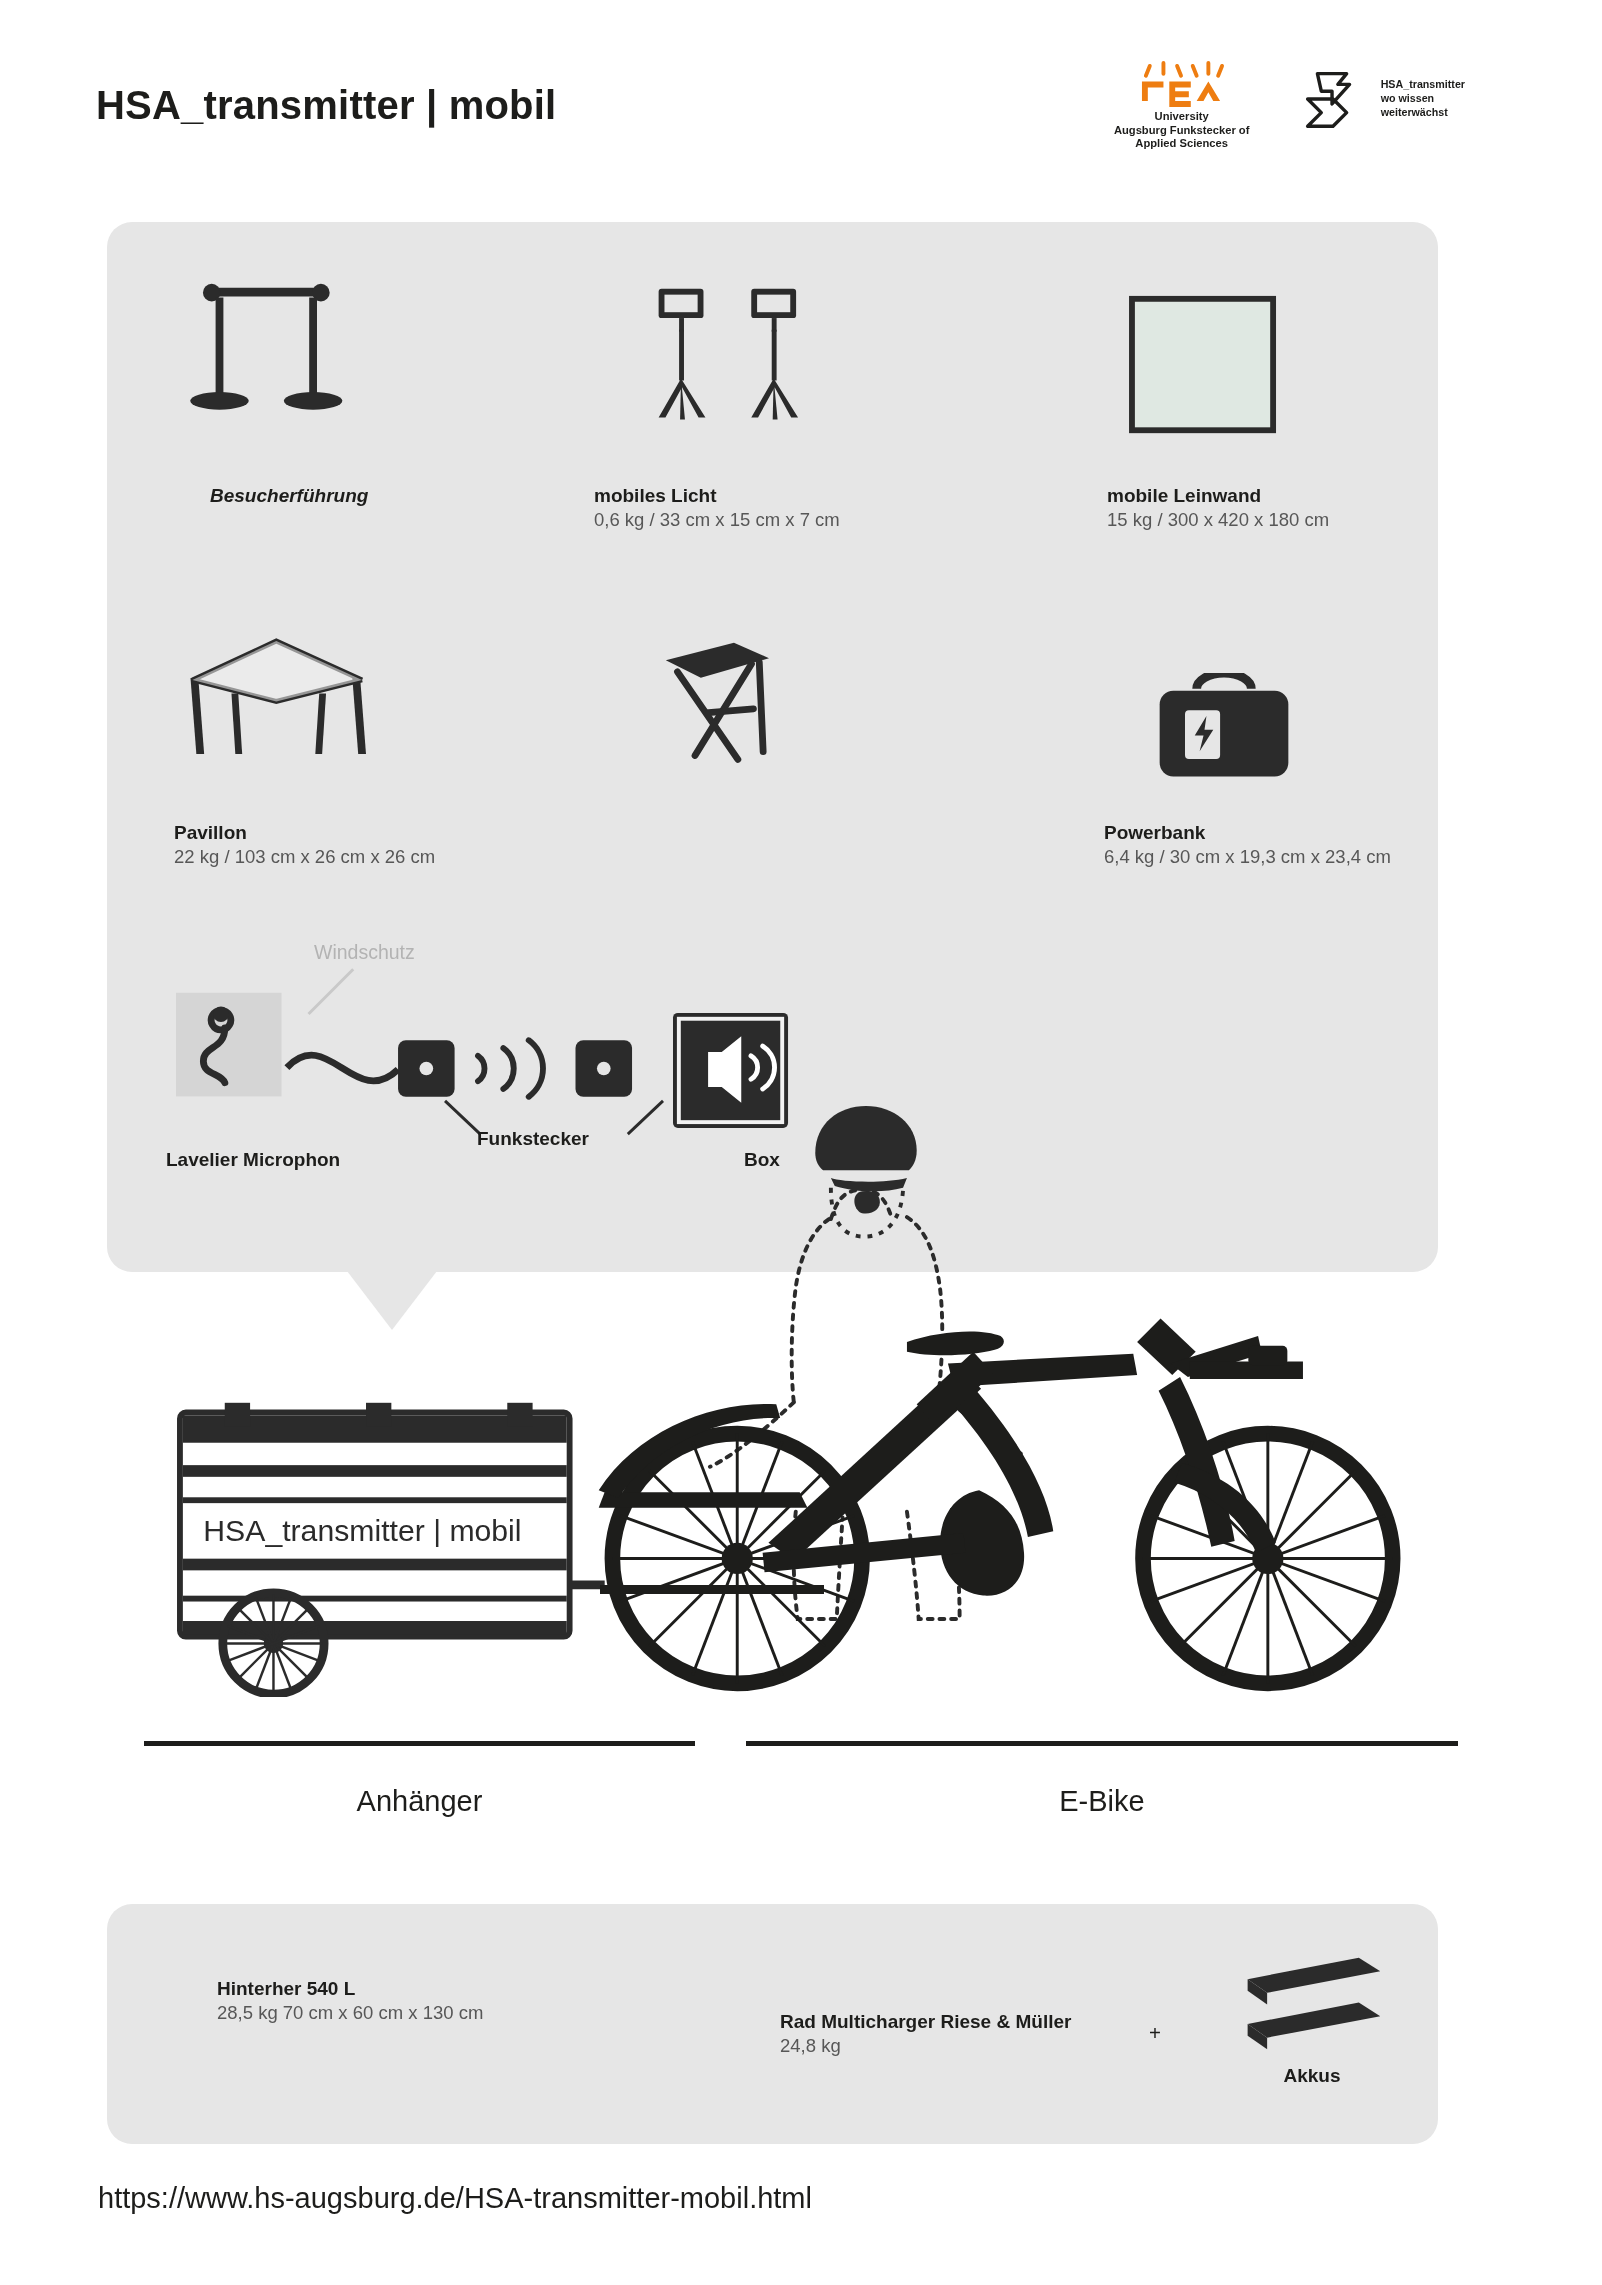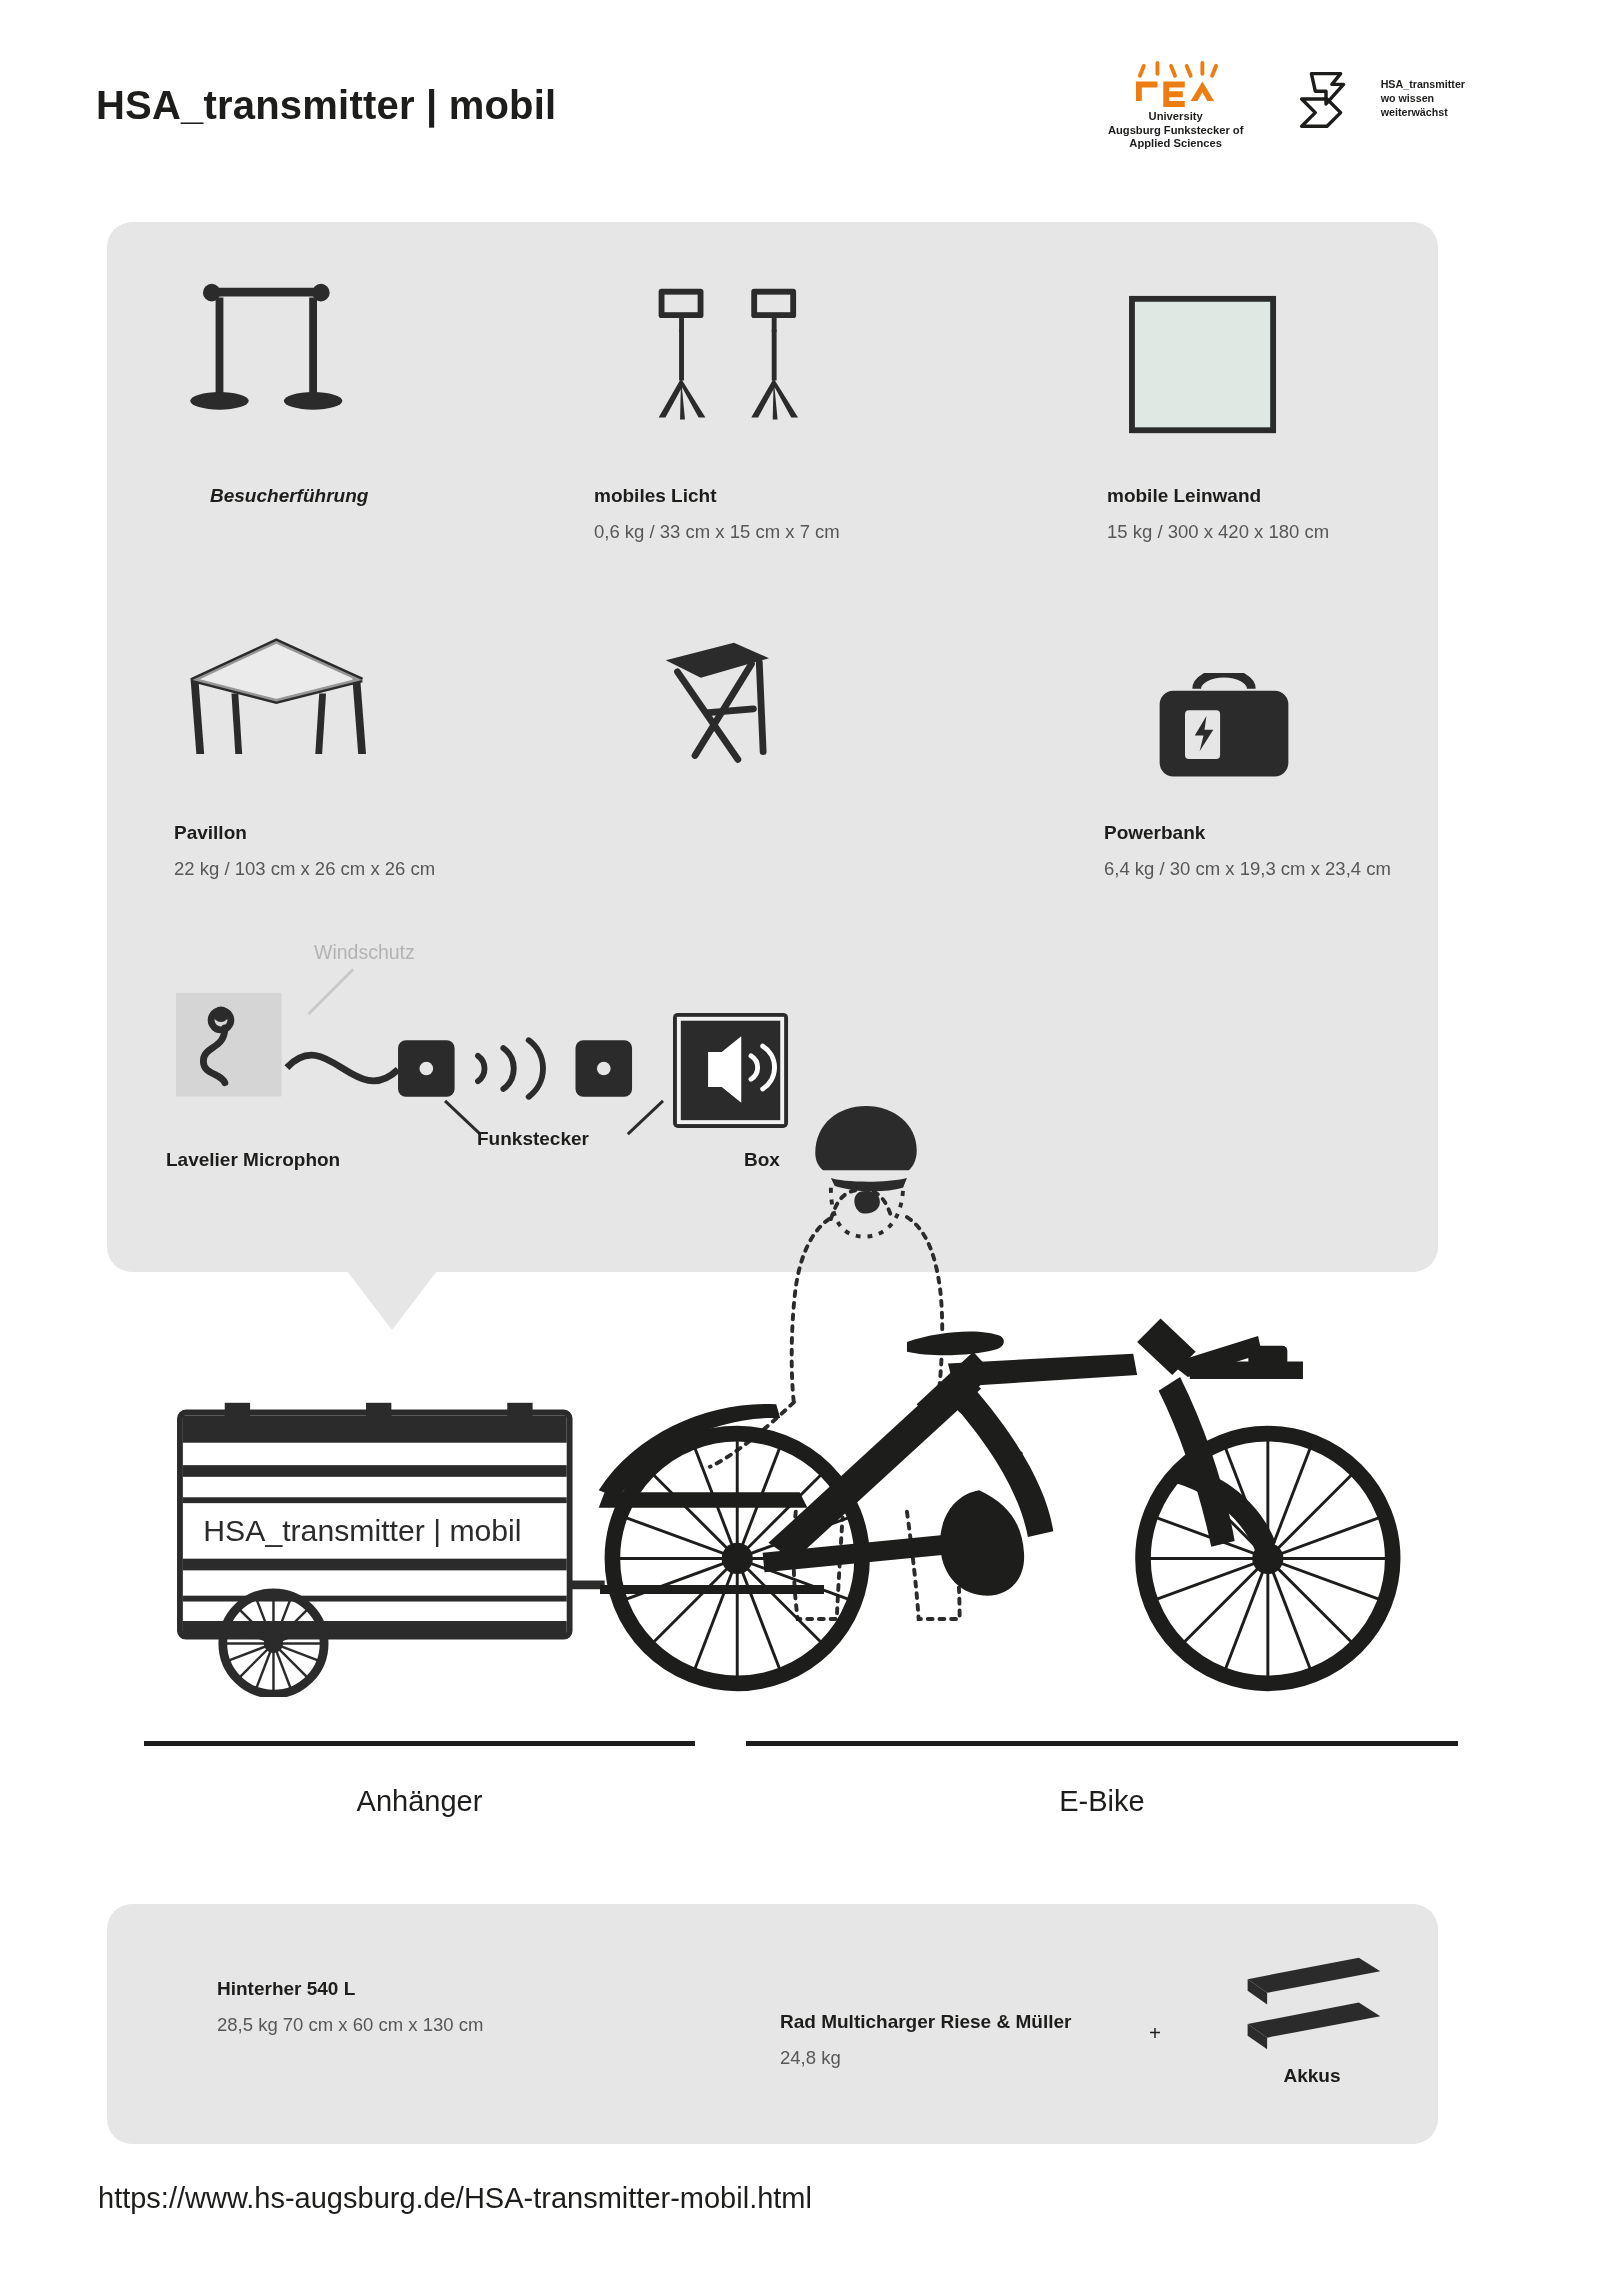--- a/index.html
+++ b/index.html
@@ -50,21 +50,21 @@
   .logo-hsa .lines {
     font-size: 11.2px;
     font-weight: bold;
     line-height: 1.22;
     color: #1d1d1b;
     margin-top: 2.9px;
   }
   .logo-trans {
     display: flex;
     align-items: center;
-    gap: 15px;
+    gap: 9px;
   }
   .logo-trans .lines {
     font-size: 10.7px;
     font-weight: bold;
     line-height: 1.3;
     color: #1d1d1b;
   }
 
   
   .panel-top {
@@ -92,21 +92,21 @@
     font-size: 19px;
     font-weight: bold;
     color: #1d1d1b;
     white-space: nowrap;
   }
   .spec {
     font-size: 18.5px;
     font-weight: normal;
     color: #575757;
     white-space: nowrap;
-    margin-top: 14px;
+    margin-top: 2px;
   }
   .cap {
     font-size: 19px;
     font-weight: bold;
     color: #1d1d1b;
     white-space: nowrap;
     text-align: center;
   }
 
   

